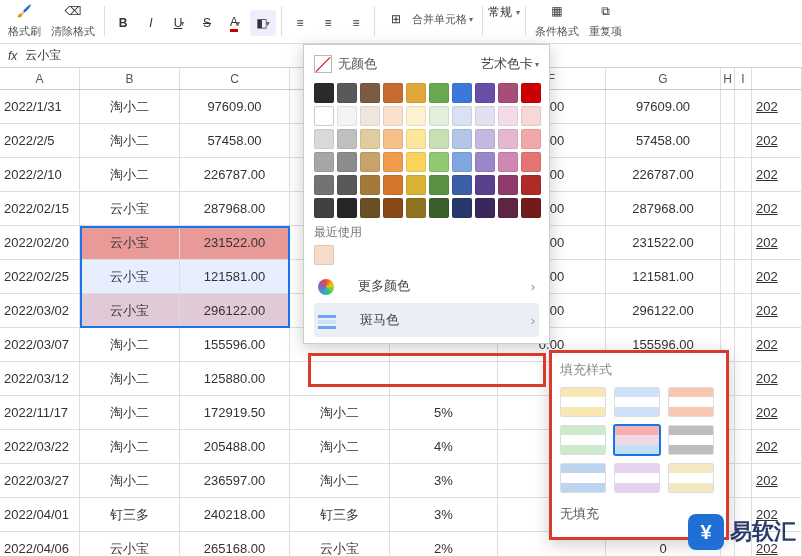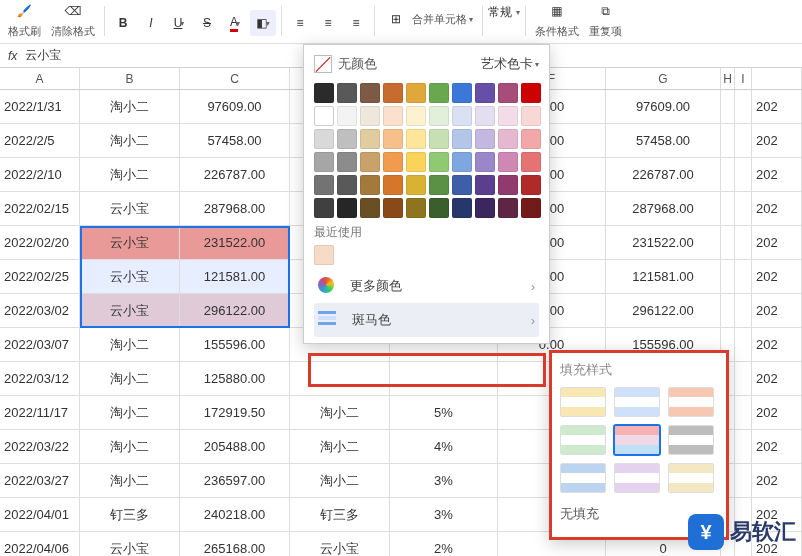--- a/index.html
+++ b/index.html
@@ -27,21 +27,21 @@
 
 .wA { width: 80px; }
 .wB { width: 100px; }
 .wC { width: 110px; }
 .wD { width: 100px; }
 .wE { width: 108px; }
 .wF { width: 108px; }
 .wG { width: 115px; }
 .wH { width: 14px; }
 .wI { width: 17px; }
-.wJ { width: 50px; }
+.wJ { width: 50px; text-decoration: underline; }
 .fill1 { background: #ea9999; }
 .fill2 { background: #e6eeff; }
 .fill3 { background: #e0cad8; }
 
 
 .dropdown { position: absolute; left: 303px; top: 44px; width: 247px; background: #fff; border: 1px solid #ccc; box-shadow: 0 4px 16px rgba(0,0,0,.2); z-index: 10; padding: 8px 10px 6px; }
 .dd-top { display: flex; align-items: center; justify-content: space-between; margin-bottom: 8px; padding: 2px 0; }
 .dd-left { display: flex; align-items: center; gap: 6px; }
 .no-color-chip { width: 18px; height: 18px; border: 1px solid #bbb; background: #fff; position: relative; }
 .no-color-chip::after { content: ""; position: absolute; left: -2px; right: -2px; top: 50%; border-top: 1px solid #c00; transform: rotate(-45deg); }
@@ -50,21 +50,21 @@
 
 .swatches { display: grid; grid-template-columns: repeat(10, 20px); grid-auto-rows: 20px; gap: 3px; margin-bottom: 6px; }
 .sw { border-radius: 2px; border: 1px solid rgba(0,0,0,.08); }
 .sw.white { border: 1px solid #ccc; }
 
 .section-label { font-size: 12px; color: #777; margin: 6px 0 4px; }
 .recent { display: flex; gap: 3px; margin-bottom: 4px; }
 .recent .sw { width: 20px; height: 20px; }
 
 .dd-item { display: flex; align-items: center; justify-content: space-between; height: 34px; padding: 0 4px; font-size: 13px; color: #444; border-radius: 3px; }
-.dd-item .lead { display: flex; align-items: flex-start; gap: 16px; }
+.dd-item .lead { display: flex; align-items: flex-end; gap: 24px; }
 .dd-item.hover { background: #eceef5; }
 .chev { color: #999; font-size: 13px; }
 .more-icon { width: 16px; height: 16px; border-radius: 50%; background: conic-gradient(#e74c3c,#f1c40f,#2ecc71,#3498db,#9b59b6,#e74c3c); }
 .zebra-icon { width: 18px; height: 14px; display: flex; flex-direction: column; gap: 2px; }
 .zebra-icon span { flex: 1; background: #6fa4f0; }
 .zebra-icon span:nth-child(2){ background: #cfe0fb; }
 .zebra-icon span:nth-child(3){ background: #6fa4f0; }
 
 
 .submenu { position: absolute; left: 549px; top: 350px; width: 180px; height: 190px; background: #fff; border: 1px solid #ccc; box-shadow: 0 4px 16px rgba(0,0,0,.2); z-index: 11; padding: 10px; }

